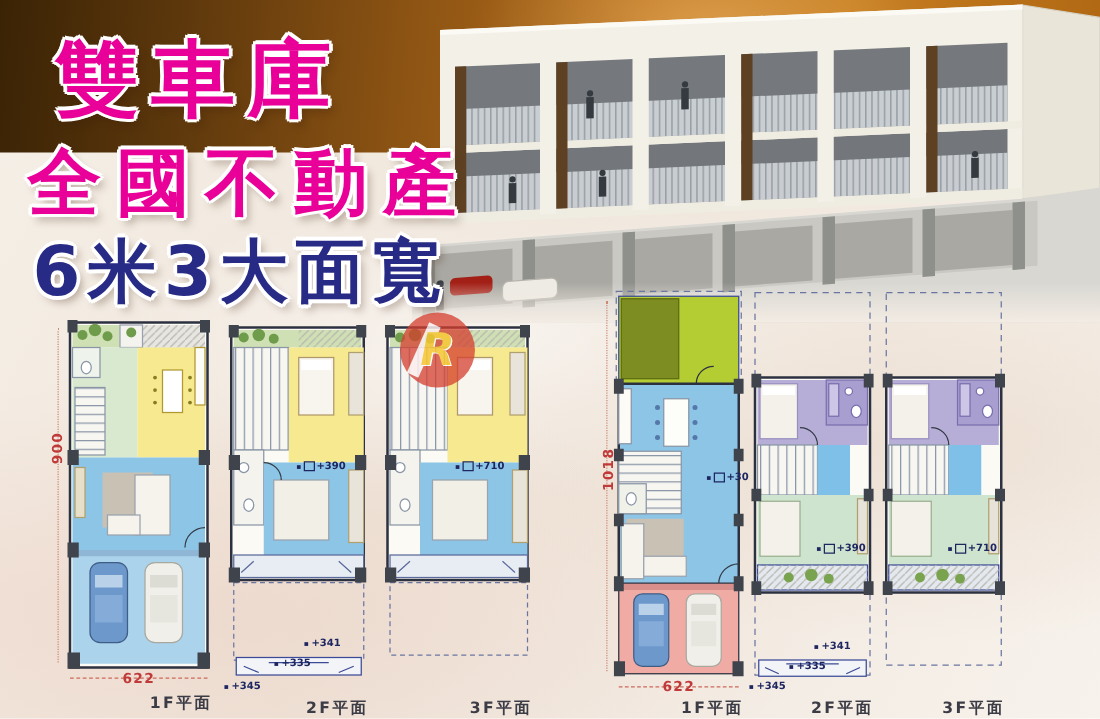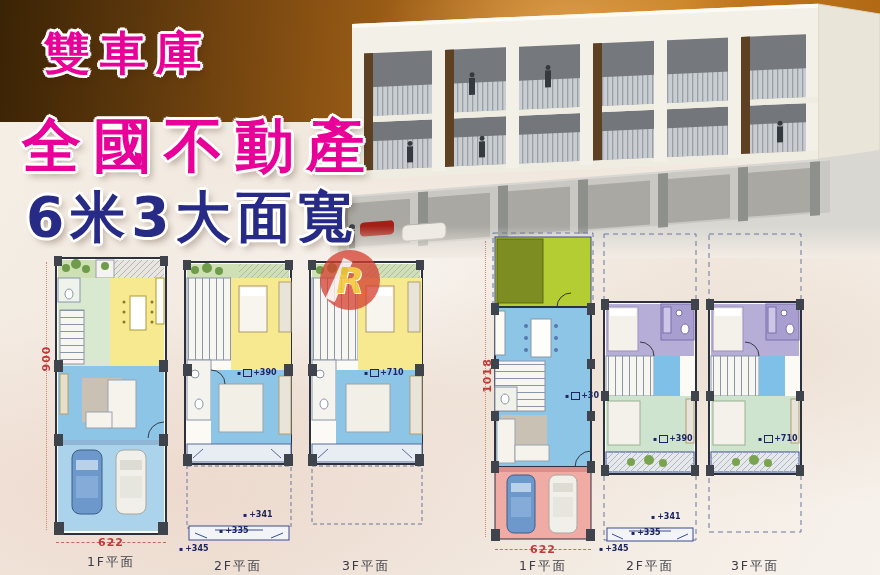--- a/index.html
+++ b/index.html
@@ -10,28 +10,28 @@
       radial-gradient(700px 260px at 85% 62%, rgba(228,206,188,.42), transparent 60%),
       radial-gradient(520px 210px at 46% 48%, rgba(255,255,255,.55), transparent 60%),
       linear-gradient(120deg,#f6f0e8,#efe5da 45%,#f7f2ec);}
   .band{position:absolute;left:0;top:0;width:880px;height:122px;z-index:1;
     background:
       radial-gradient(260px 150px at 64% 22%, rgba(255,206,130,.45), transparent 70%),
       linear-gradient(95deg,#3a2305 0%,#5c370c 16%,#8a5213 36%,#b86f1b 58%,#c67d20 76%,#b06813 100%);}
   .headline{position:absolute;z-index:5;font-weight:900;line-height:1;white-space:nowrap;
     text-shadow:-3px 0 0 #fff,3px 0 0 #fff,0 -3px 0 #fff,0 3px 0 #fff,
       -2px -2px 0 #fff,2px -2px 0 #fff,-2px 2px 0 #fff,2px 2px 0 #fff,4px 5px 7px rgba(60,30,10,.35);}
-  .h-line1{left:44px;top:30px;font-size:46px;letter-spacing:10px;color:#e80098;}
+  .h-line1{left:44px;top:30px;font-size:67px;letter-spacing:10px;color:#e80098;}
   .h-line2{left:22px;top:116px;font-size:59px;letter-spacing:12px;color:#e80098;}
   .h-line3{left:26px;top:190px;font-size:55px;letter-spacing:6px;color:#282b85;}
   .building{position:absolute;left:330px;top:0;z-index:2;}
   .plan{position:absolute;z-index:3;}
   .plan svg{display:block;}
-  .plan-label{position:absolute;left:0;width:100%;text-align:center;font-size:12.5px;
-    letter-spacing:2px;color:#3c3c46;font-weight:normal;}
+  .plan-label{position:absolute;left:0;width:100%;text-align:right;font-size:12.5px;
+    letter-spacing:2px;color:#3c3c46;font-weight:bold;}
   .dimline{position:absolute;border-top:1px dashed #cc6a5a;text-align:center;}
   .dim{position:absolute;color:#c03a3a;font-size:11px;font-weight:bold;letter-spacing:1px;
     background:transparent;white-space:nowrap;}
   .dim-h{width:100%;text-align:center;}
   .dim-v{transform:rotate(-90deg);transform-origin:center;}
   .vline{position:absolute;border-left:1px dotted #cc8a76;}
   .note{position:absolute;font-size:8px;font-weight:bold;color:#1d2660;white-space:nowrap;z-index:4;}
   .note::before{content:"▪ ";font-size:6px;}
   .badge{display:inline-block;width:7px;height:6px;border:1px solid #1d2660;margin-right:1px;vertical-align:middle;}
   .watermark{position:absolute;left:320px;top:250px;z-index:6;opacity:.85;display:flex;align-items:flex-start;}
@@ -335,21 +335,21 @@
         <rect x="0" y="128" width="8" height="10"></rect>
           <rect x="96" y="128" width="8" height="10"></rect>
         <rect x="0" y="180" width="8" height="10"></rect>
           <rect x="96" y="180" width="8" height="10"></rect>
         <rect x="0" y="230" width="8" height="12"></rect>
           <rect x="96" y="230" width="8" height="12"></rect>
         <rect x="0" y="298" width="9" height="12"></rect>
           <rect x="95" y="298" width="9" height="12"></rect>
       </g>
     </svg>
-    <span class="note" style="left:74px;top:160px"><span class="badge"></span><span>+30</span></span>
+    <span class="note" style="left:74px;top:146px"><span class="badge"></span><span>+30</span></span>
     <div class="vline" style="left:-6px;top:10px;height:296px"></div>
     <span class="dim dim-v" style="left:-26px;top:138px;width:44px;text-align:center">1018</span>
     <div class="dimline" style="left:4px;top:318px;width:96px"></div>
     <span class="dim dim-h" style="top:312px">622</span>
     <div class="plan-label" style="top:327px">1F平面</div>
   </div>
 
   <div class="plan" style="left:601px;top:231px;width:98px;height:344px">
     <svg width="98" height="322" viewBox="0 0 98 322">
       <rect x="3" y="3" width="92" height="306" fill="none" stroke="#6a76a0" stroke-dasharray="5,4"></rect>

